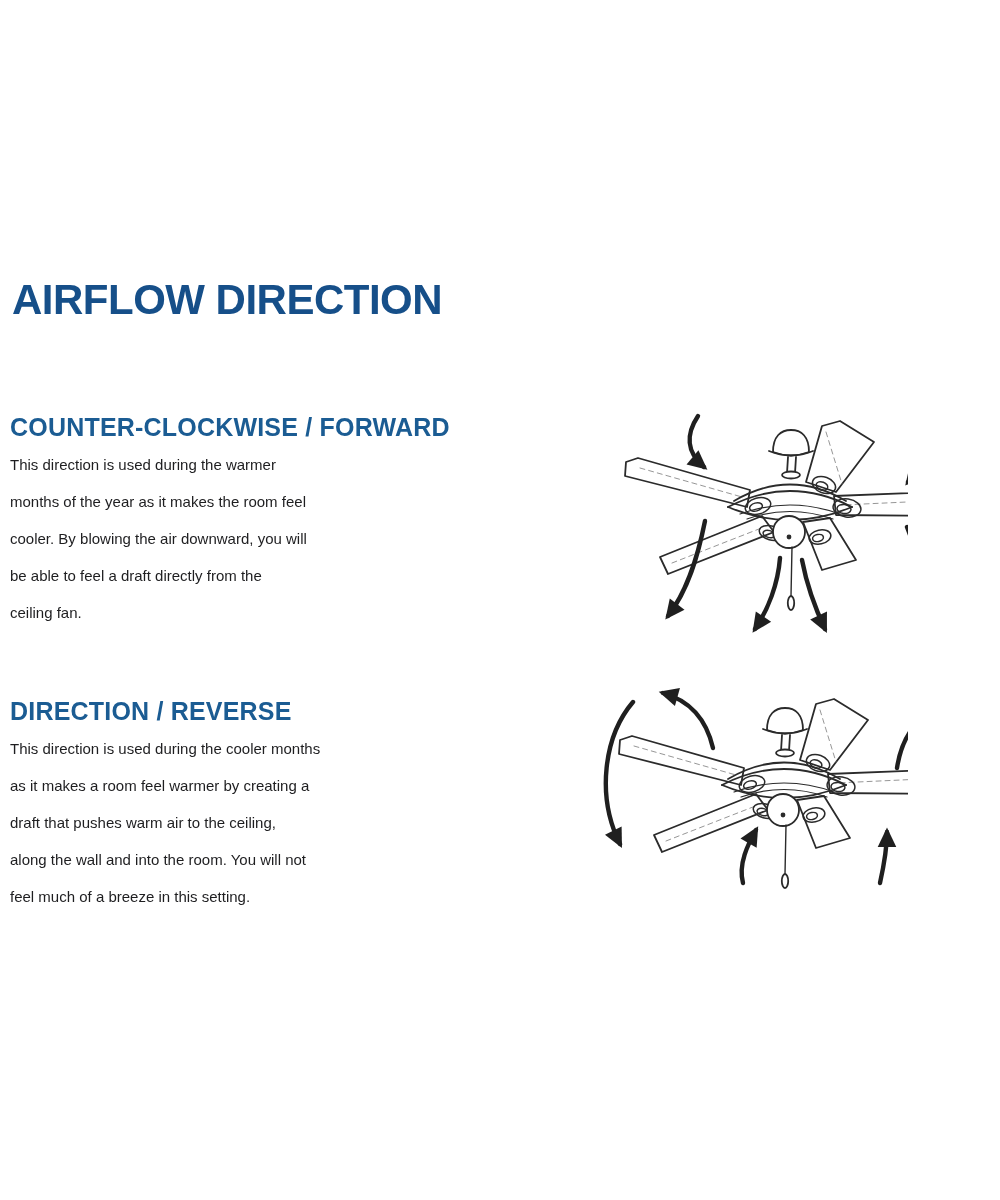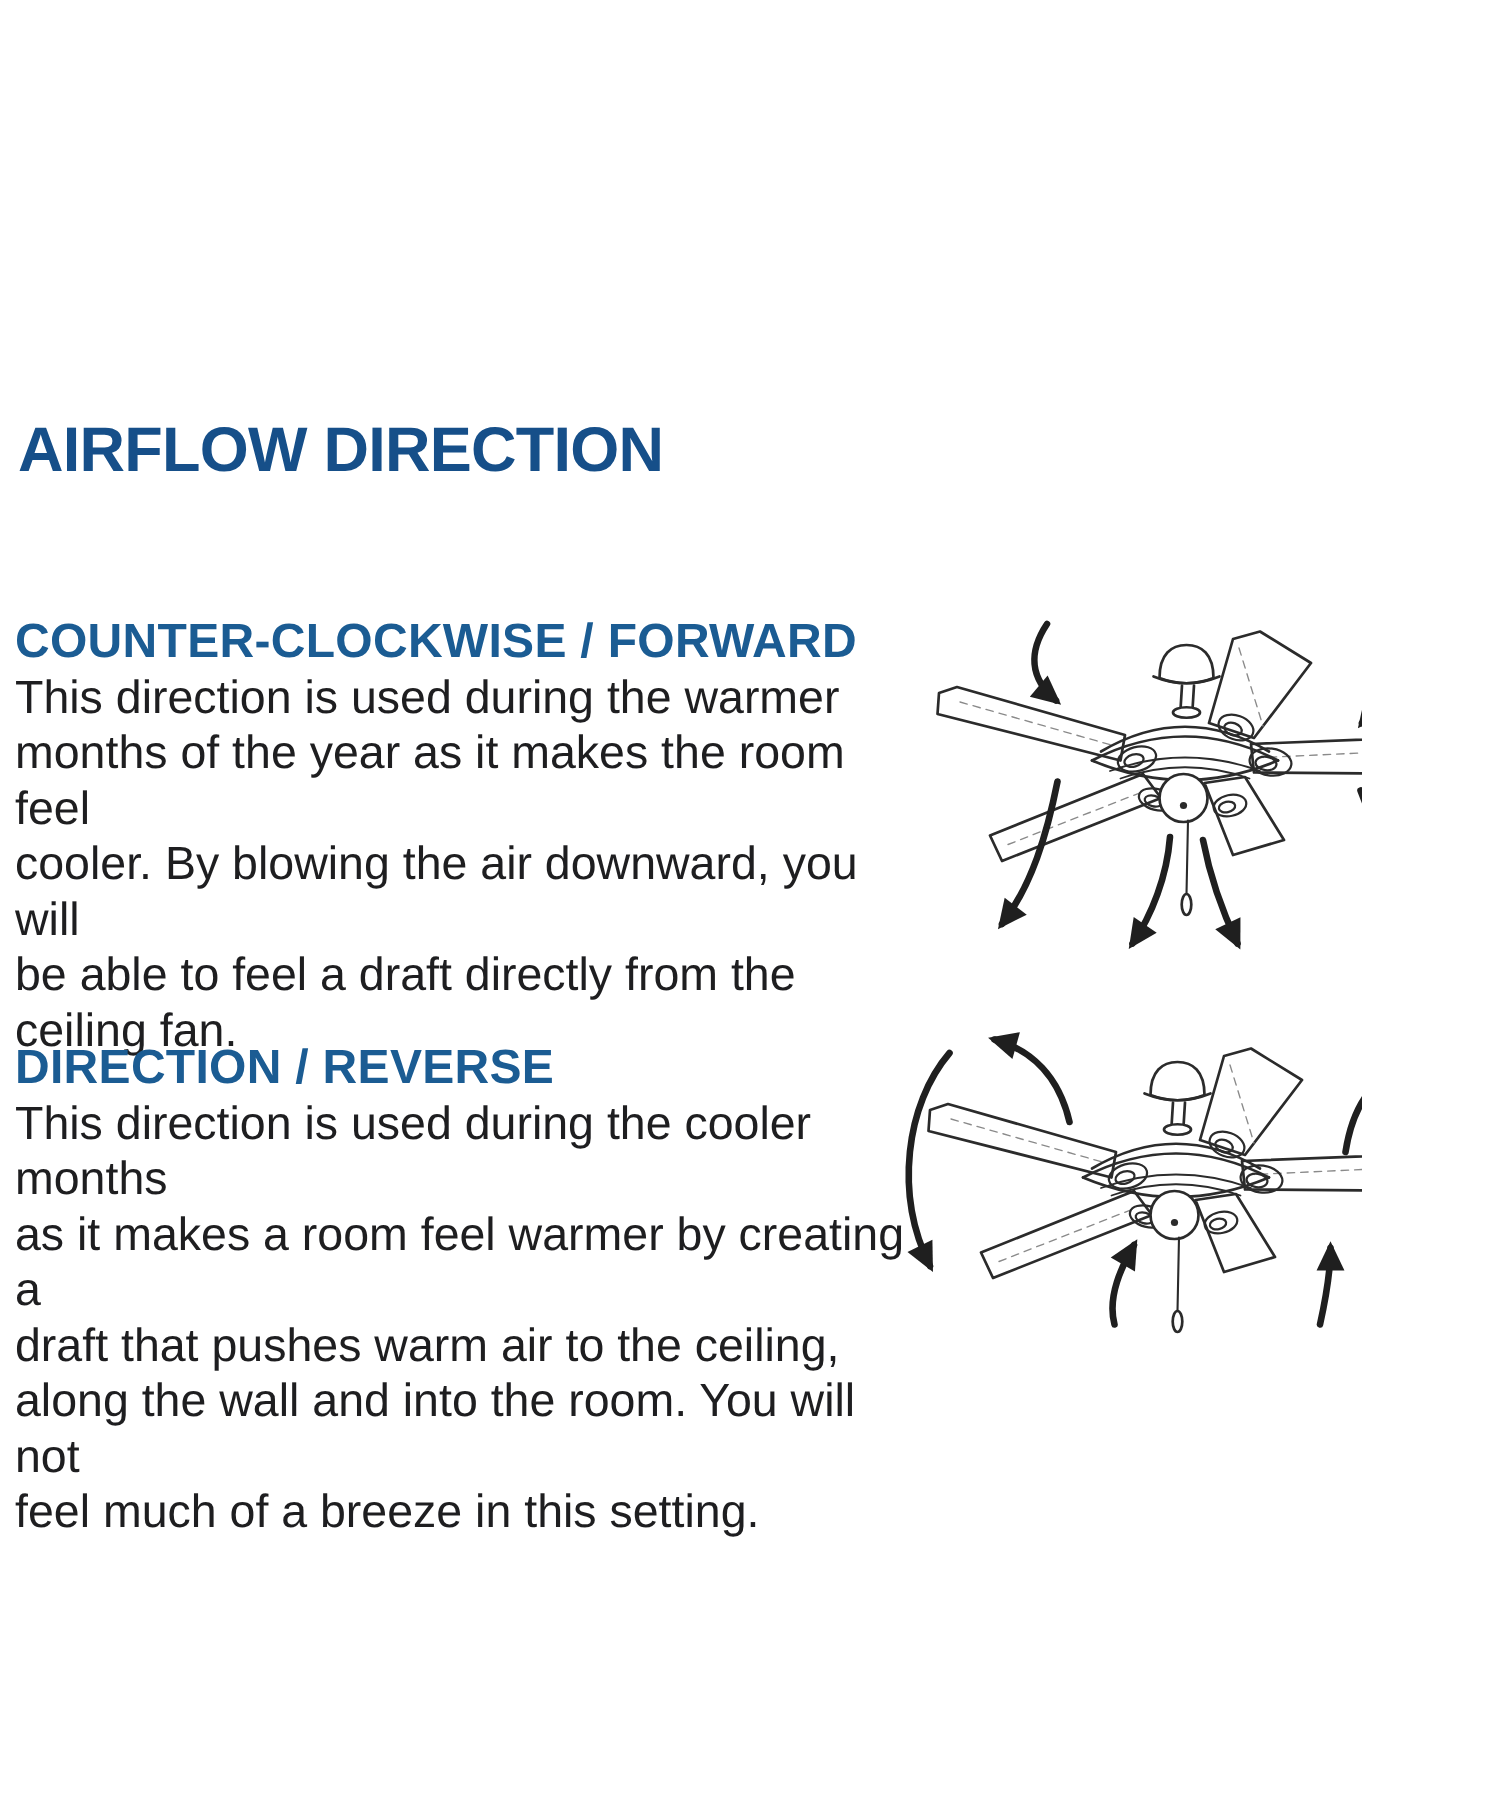--- a/index.html
+++ b/index.html
@@ -14,26 +14,26 @@
     position:relative;width:908px;height:1200px;background:var(--bg);
     font-family:"Liberation Sans",sans-serif;overflow:hidden;
   }
   .title{
     position:absolute;left:12px;top:278px;margin:0;
     font-size:42px;font-weight:bold;letter-spacing:-0.5px;line-height:44px;
     color:var(--title-color);
   }
   .section-heading{
     position:absolute;left:10px;margin:0;
-    font-size:32px;font-weight:600;letter-spacing:0.2px;line-height:30px;
+    font-size:25px;font-weight:600;letter-spacing:0.2px;line-height:30px;
     color:var(--heading-color);
   }
   .section-body{
     position:absolute;left:10px;margin:0;
-    font-size:31px;line-height:37px;color:var(--body-color);
+    font-size:15px;line-height:37px;color:var(--body-color);
     white-space:pre-line;
   }
   .heading-forward{top:412px;width:600px;}
   .body-forward{top:446px;width:590px;}
   .heading-reverse{top:696px;width:600px;}
   .body-reverse{top:730px;width:610px;}
   .fan-figure{position:absolute;margin:0;}
   .fan-figure-forward{left:606px;top:406px;width:388px;height:242px;}
   .fan-figure-reverse{left:588px;top:678px;width:412px;height:248px;}
   .fan-figure svg{width:100%;height:100%;display:block;color:var(--art-color);}

